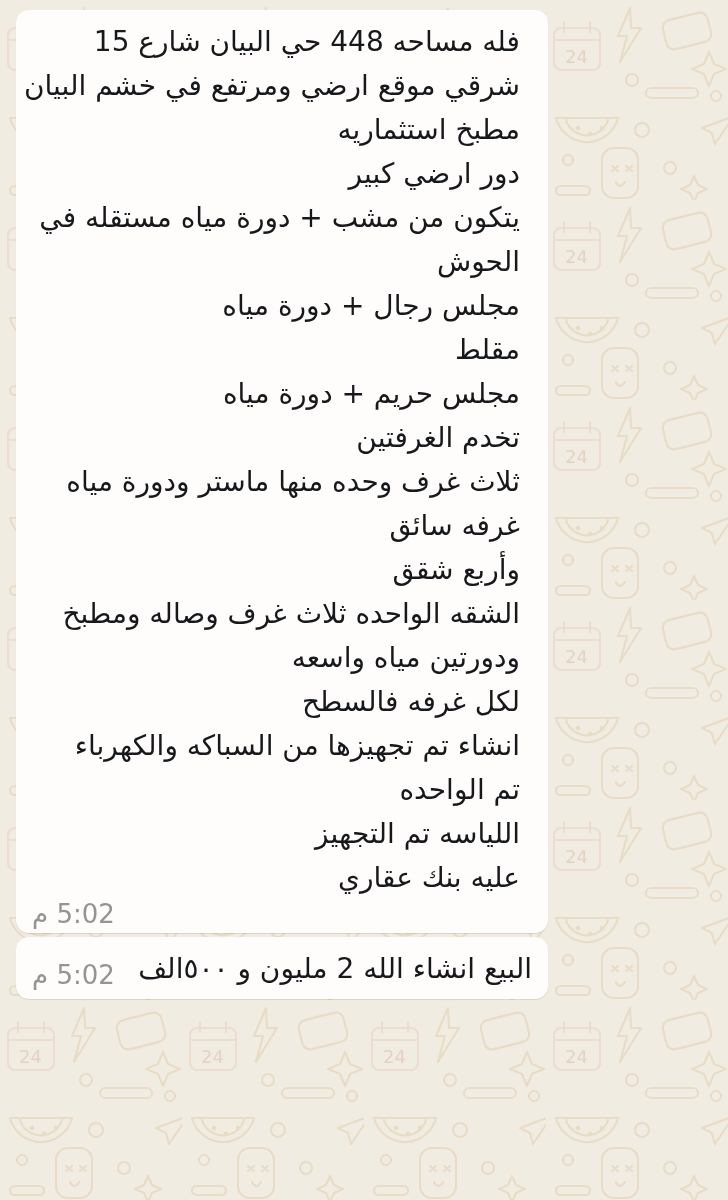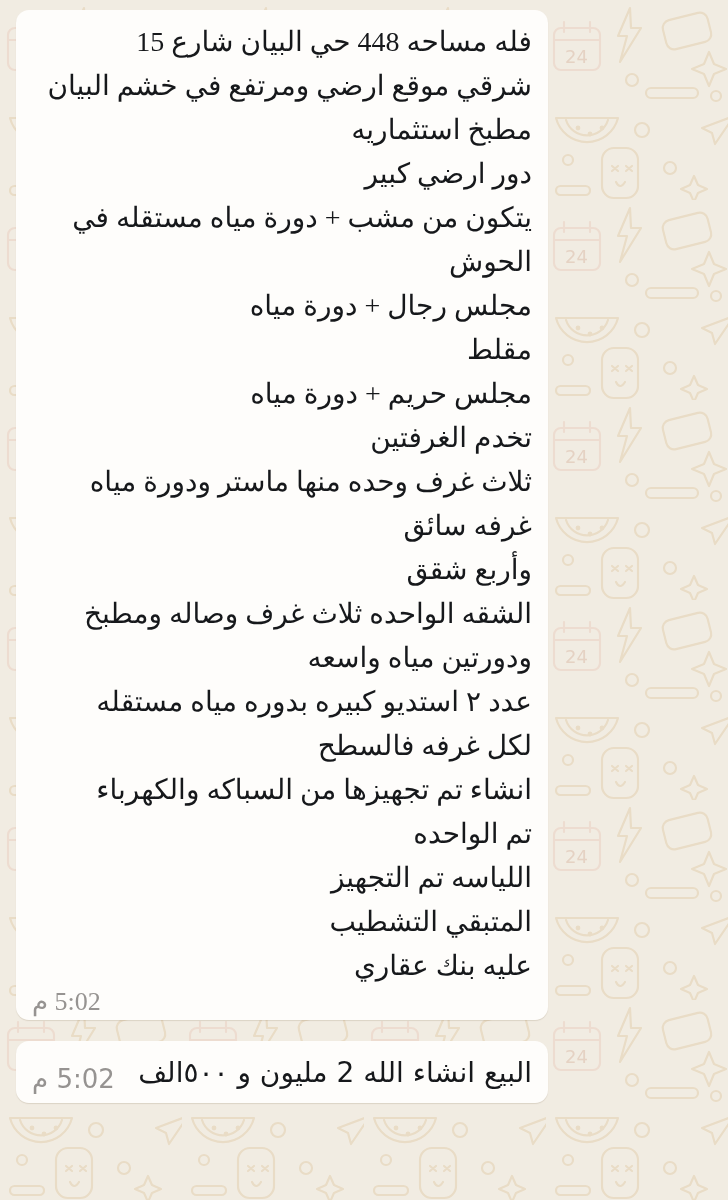--- a/index.html
+++ b/index.html
@@ -36,23 +36,22 @@
     position: relative;
     background: var(--bubble, #fefdfb);
     border-radius: 13px;
     box-shadow: 0 1px 1px rgba(120,100,70,0.18);
     width: 532px;
     margin-right: 164px; 
     box-sizing: border-box;
     color: var(--text, #16181b);
   }
   .bubble-large {
-    padding: 10px 16px 6px 16px;
-    margin-bottom: 21px;
-    font-family: Liberation Serif, serif;
+    padding: 10px 28px 6px 16px;
+    margin-bottom: 4px;
   }
   .msg-line {
     font-size: 28px;
     line-height: 44px;
     white-space: nowrap;
     text-align: right;
   }
   .time-row {
     direction: rtl;
     text-align: left;
@@ -139,26 +138,24 @@
           <div class="msg-line">الحوش</div>
           <div class="msg-line">مجلس رجال + دورة مياه</div>
           <div class="msg-line">مقلط</div>
           <div class="msg-line">مجلس حريم + دورة مياه</div>
           <div class="msg-line">تخدم الغرفتين</div>
           <div class="msg-line">ثلاث غرف وحده منها ماستر ودورة مياه</div>
           <div class="msg-line">غرفه سائق</div>
           <div class="msg-line">وأربع شقق</div>
           <div class="msg-line">الشقه الواحده ثلاث غرف وصاله ومطبخ</div>
           <div class="msg-line">ودورتين مياه واسعه</div>
-          <div class="msg-line">عدد ٢ استديو كبيره بدوره مياه مستقله</div>
           <div class="msg-line">لكل غرفه فالسطح</div>
           <div class="msg-line">انشاء تم تجهيزها من السباكه والكهرباء</div>
           <div class="msg-line">تم الواحده</div>
           <div class="msg-line">اللياسه تم التجهيز</div>
-          <div class="msg-line">المتبقي التشطيب</div>
           <div class="msg-line">عليه بنك عقاري</div>
         </div>
       <div class="time-row">
         <span class="time">5:02 م</span>
       </div>
     </div>
 
     <div class="bubble bubble-small">
       <span class="msg-line">البيع انشاء الله 2 مليون و ٥٠٠الف</span>
       <span class="time">5:02 م</span>

